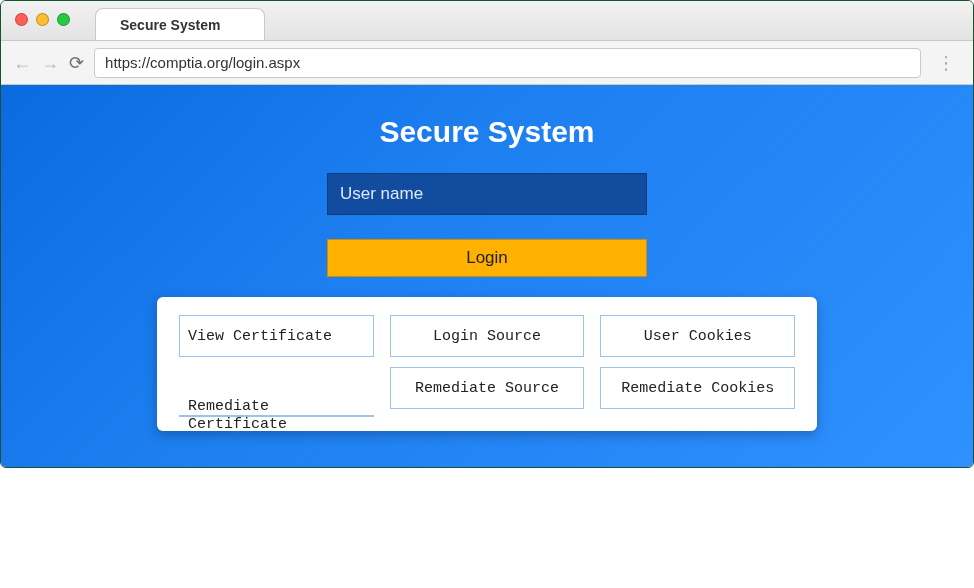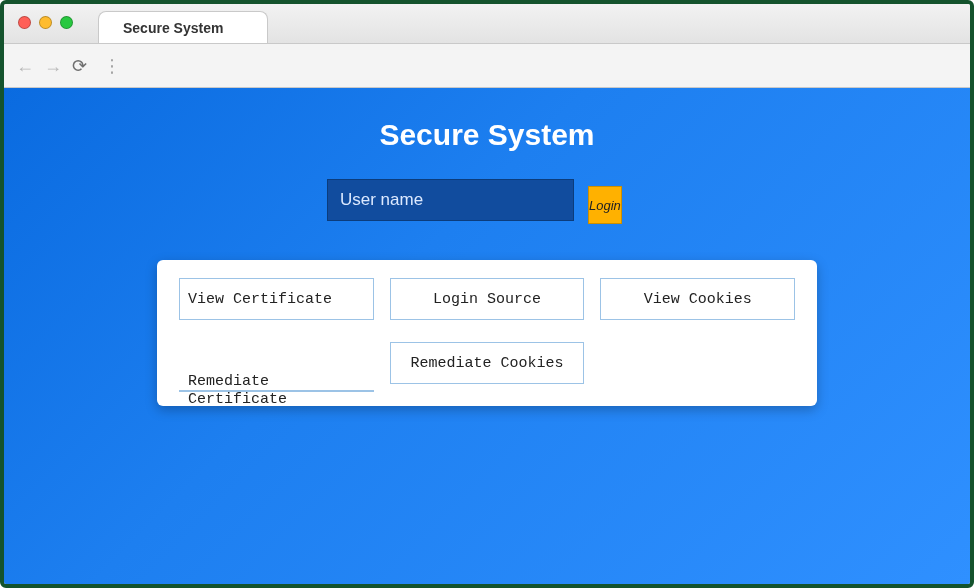--- a/index.html
+++ b/index.html
@@ -1,19 +1,19 @@
 <!DOCTYPE html>
 <html><head>
 <meta charset="utf-8">
 <style>
   * { box-sizing: border-box; margin: 0; padding: 0; }
   html, body { width: 974px; height: 588px; font-family: Arial, Helvetica, sans-serif; background: #fff; }
   .browser {
-    width: 974px; height: 588px;
-    border: 4px solid #14532d; border-radius: 6px; overflow: hidden;
+    width: 974px; height: 468px;
+    border: 1px solid #14532d; border-radius: 6px; overflow: hidden;
     background: #e8e8e8;
     display: flex; flex-direction: column;
   }
   .titlebar {
     height: 40px; background: linear-gradient(#f2f2f2,#e3e3e3);
     border-bottom: 1px solid #c9c9c9;
     display: flex; align-items: flex-end;
     padding-left: 10px;
     position: relative;
   }
@@ -61,54 +61,52 @@
     flex: 1;
     background: linear-gradient(135deg,#0a6be0 0%, #1d7ff0 40%, #2f90ff 100%);
     display: flex; flex-direction: column; align-items: center;
     padding: 30px 0 20px;
   }
   .page-title {
     color: #fff; font-size: 30px; font-weight: bold;
     margin-bottom: 24px;
   }
   .login-form {
-    width: 320px; display: flex; flex-direction: row; gap: 14px;
-    margin-bottom: 36px;
-    align-items: center;
+    width: 320px; display: flex; flex-direction: column; gap: 14px;
+    margin-bottom: 20px;
   }
   .login-input {
     height: 42px;
     background: #114c9e;
     border: 1px solid #0b3c7c;
     color: #eaf2ff;
     font-size: 17px;
     padding: 0 12px;
     outline: none;
   }
   .login-input::placeholder { color: #dce9ff; opacity: 1; }
   .login-button {
     height: 38px;
     background: #ffb100;
     border: 1px solid #cc8e00;
     color: #222;
-    font-size: 13px;
+    font-size: 17px;
     cursor: pointer;
     margin-top: 10px;
-    font-style: italic;
   }
   .actions-panel {
     width: 660px;
     background: #fff;
     border-radius: 6px;
     box-shadow: 0 4px 12px rgba(0,0,0,.25);
     padding: 18px 22px 22px;
     display: grid;
     grid-template-columns: repeat(3, 1fr);
     grid-auto-rows: 42px;
-    gap: 22px 16px;
+    gap: 10px 16px;
   }
   .action-btn {
     border: 1px solid #9cc3e6;
     background: #fff;
     font-family: "Courier New", monospace;
     font-size: 15px;
     color: #222;
     display: flex; align-items: center; justify-content: center;
     text-align: left;
     padding: 0 8px;
@@ -139,35 +137,37 @@
     </div>
     <div class="tab">
       <span>Secure System</span>
     </div>
   </div>
 
   <div class="toolbar">
     <span class="navbtn">←</span>
     <span class="navbtn">→</span>
     <span class="navbtn reload">⟳</span>
+    <input class="addressbar" type="text" value="https://comptia.org/login.aspx" style="">
     <span class="kebab">⋮</span>
   </div>
 
   <div class="viewport">
 
     <div class="page-title">Secure System</div>
 
     <form class="login-form">
       <input class="login-input" type="text" placeholder="User name" style="">
       <button class="login-button" type="button">Login</button>
     </form>
 
     <div class="actions-panel">
       <button class="action-btn row2-left">View Certificate</button>
       <button class="action-btn">Login Source</button>
-      <button class="action-btn">View Cookies</button>
+      <button class="action-btn">User Cookies</button>
       <button class="action-btn tall row2-left">Remediate
 Certificate</button>
+      <button class="action-btn">Remediate Source</button>
       <button class="action-btn">Remediate Cookies</button>
     </div>
 
   </div>
 </div>
 
 </body></html>

